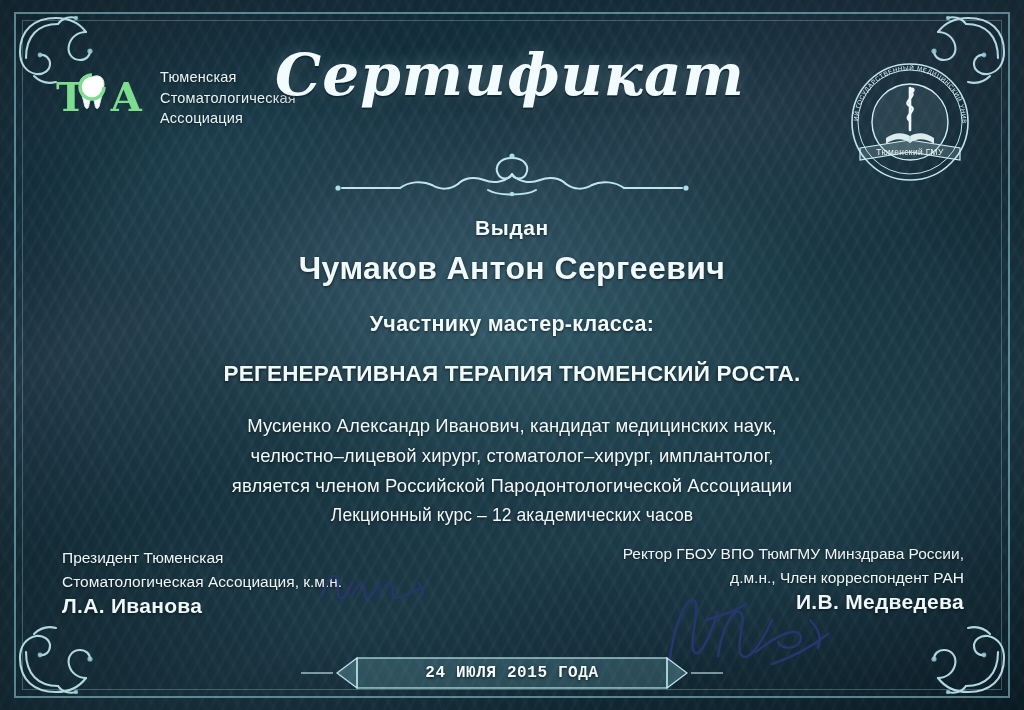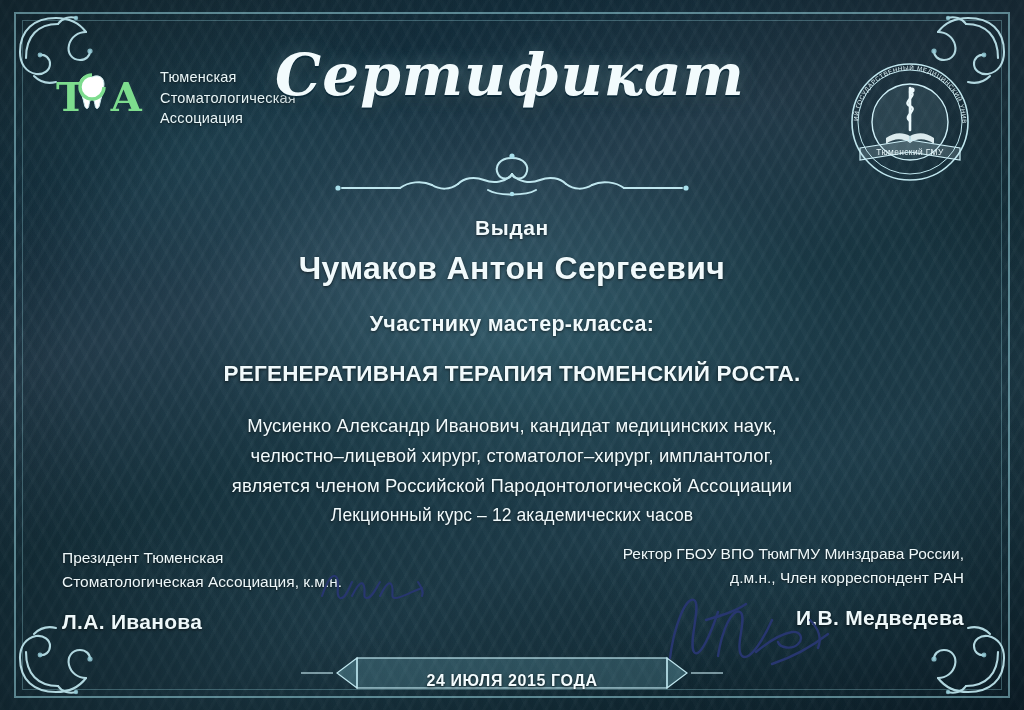--- a/index.html
+++ b/index.html
@@ -182,43 +182,43 @@
   .sign-right {
     position: absolute;
     right: 60px; top: 542px;
     width: 400px;
     z-index: 5;
     color: #eef8fa;
     text-align: right;
   }
   .sign-role { font-size: 15.5px; line-height: 1.55; text-shadow: 0 1px 2px rgba(0,0,0,0.6); }
   .sign-name {
-    margin-top: 16px;
     font-size: 21px;
     font-weight: bold;
     letter-spacing: 0.3px;
     text-shadow: 0 1px 3px rgba(0,0,0,0.6);
   }
 
   .autograph { position: absolute; z-index: 6; pointer-events: none; }
   .autograph.one { left: 318px; top: 562px; width: 120px; height: 56px; }
   .autograph.two { left: 660px; top: 586px; width: 190px; height: 95px; }
 
   
   .date-band {
     position: absolute;
     left: 50%;
     bottom: 20px;
     transform: translateX(-50%);
     width: 430px;
     height: 34px;
     z-index: 5;
     display: flex;
-    align-items: flex-end;
+    align-items: center;
     justify-content: center;
+    font-family: Liberation Mono, monospace;
   }
   .date-band .ribbon {
     position: absolute;
     inset: 0;
   }
   .date-text {
     position: relative;
     font-size: 16px;
     font-weight: bold;
     color: #f4fcfe;

